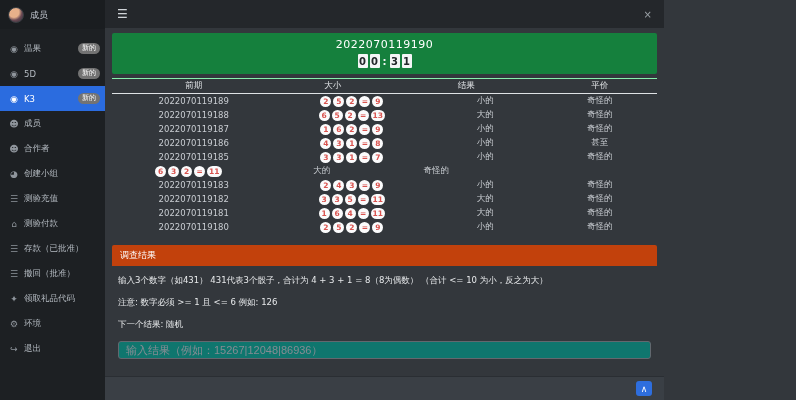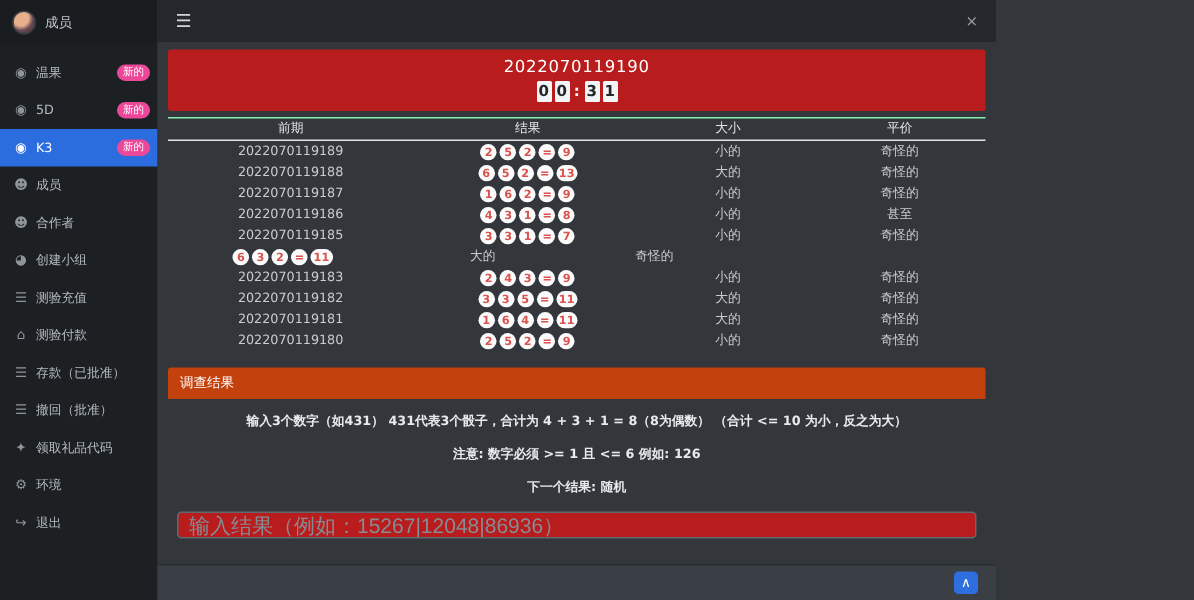--- a/index.html
+++ b/index.html
@@ -13,56 +13,56 @@
   .avatar { width:16px; height:16px; border-radius:50%; flex-shrink:0;
     background: radial-gradient(circle at 35% 30%, #e8b08a 0 38%, #6b4a55 60%, #2e2a33 100%);
     border:1px solid #3a3f44; }
   .user-name { color:#c2c7d0; font-size:9px; }
   .menu { margin-top:7px; }
   .menu-item { display:flex; align-items:center; height:25px; padding:0 5px 0 8px;
     color:#b4bac1; font-size:8.5px; cursor:pointer; white-space:nowrap; }
   .menu-item .icon { width:12px; margin-right:4px; font-size:9px; color:#8f959c; text-align:center; flex-shrink:0; }
   .menu-item.active { background:#2b6cdf; color:#fff; }
   .menu-item.active .icon { color:#fff; }
-  .badge { margin-left:auto; background:#ec4899; color:#fff; font-size:7px;
+  .badge { margin-left:auto; background:#737373; color:#fff; font-size:7px;
     padding:2px 4px; border-radius:8px; line-height:1; flex-shrink:0;font-family:Liberation Serif, serif; }
 
   
   .main { flex:1; display:flex; flex-direction:column; background:#33373c; min-width:0; }
   .topbar { height:28px; flex-shrink:0; background:#24272b; display:flex;
     align-items:center; justify-content:space-between; padding:0 12px; }
   .hamburger { color:#d0d4d8; font-size:12px; cursor:pointer; }
   .expand { color:#9aa0a6; font-size:10px; cursor:pointer; }
 
   .content { flex:1; padding:5px 7px 0 7px; overflow:hidden; }
 
-  .banner { background:#b91c1c; border-radius:2px; padding:5px 0 6px; text-align:center; }
+  .banner { background:#15803d; border-radius:2px; padding:5px 0 6px; text-align:center; }
   .banner-period { color:#fff; font-size:11px; letter-spacing:.5px; }
   .countdown { display:flex; justify-content:center; align-items:center; gap:2px; margin-top:3px; }
   .cd-box { width:10px; height:14px; background:#f4f5f6; color:#23272b; font-size:10px;
     font-weight:bold; display:flex; align-items:center; justify-content:center; border-radius:1px; }
   .cd-colon { color:#f4f5f6; font-size:10px; font-weight:bold; margin:0 1px; }
 
   .table { margin-top:4px; border-top:1px solid #86efac; }
   .t-row { display:flex; align-items:center; height:14px; }
   .t-head { height:15px; border-bottom:1px solid #dfe2e5; }
   .t-cell { text-align:center; font-size:8.5px; color:#c9cdd2; overflow:hidden; }
   .t-head .t-cell { color:#e2e5e8; }
   .c1 { width:30%; } .c2 { width:28%; } .c3 { width:21%; } .c4 { width:21%; }
   .die { display:inline-flex; width:11px; height:11px; border-radius:50%; background:#fbfbfc;
     color:#d9534f; font-size:7.5px; font-weight:bold; align-items:center; justify-content:center;
     margin:0 1px; vertical-align:middle; }
   .die.wide { width:auto; min-width:11px; padding:0 2px; border-radius:6px; }
 
   .results { margin-top:11px; }
   .results-header { background:#c2410c; color:#fff; font-size:9px; padding:4px 8px; border-radius:2px 2px 0 0; }
   .results-body { padding:9px 6px 0 6px; }
-  .r-line { color:#e8eaec; font-size:8.5px; font-weight:bold; margin-bottom:10px; white-space:nowrap; overflow:hidden;text-align:center; }
-  .result-input { display:block; width:100%; background:#b91c1c; border:1px solid #62686f;
-    border-radius:3px; height:18px; color:#c6cbd0; font-size:14px; padding:0 7px; outline:none; }
+  .r-line { color:#e8eaec; font-size:8.5px; font-weight:normal; margin-bottom:10px; white-space:nowrap; overflow:hidden; }
+  .result-input { display:block; width:100%; background:#0f766e; border:1px solid #62686f;
+    border-radius:3px; height:18px; color:#c6cbd0; font-size:11px; padding:0 7px; outline:none; }
   .result-input::placeholder { color:#858c93; }
   .btn-row { text-align:center; margin-top:15px; }
 
   .footer { height:24px; flex-shrink:0; background:#3a3f45; border-top:1px solid #2a2e33; position:relative; }
   .scroll-top { position:absolute; right:12px; top:4px; width:16px; height:15px; background:#2e6ede;
     color:#fff; border-radius:3px; font-size:9px; display:flex; align-items:center;
     justify-content:center; cursor:pointer; }
 </style>
 </head>
 <body>
@@ -171,22 +171,22 @@
             <span class="cd-box">0</span>
             <span class="cd-colon">:</span>
             <span class="cd-box">3</span>
             <span class="cd-box">1</span>
           </div>
       </div>
 
       <div class="table">
         <div class="t-row t-head">
             <span class="t-cell c1">前期</span>
+            <span class="t-cell c3">大小</span>
             <span class="t-cell c2">结果</span>
-            <span class="t-cell c3">大小</span>
             <span class="t-cell c4">平价</span>
           </div>
         <div>
 
             <div class="t-row">
               <span class="t-cell c1">2022070119189</span>
               <span class="t-cell c2"><span class="die">2</span><span class="die">5</span><span class="die">2</span><span class="die">=</span><span class="die">9</span></span>
               <span class="t-cell c3">小的</span>
               <span class="t-cell c4">奇怪的</span>
             </div>

